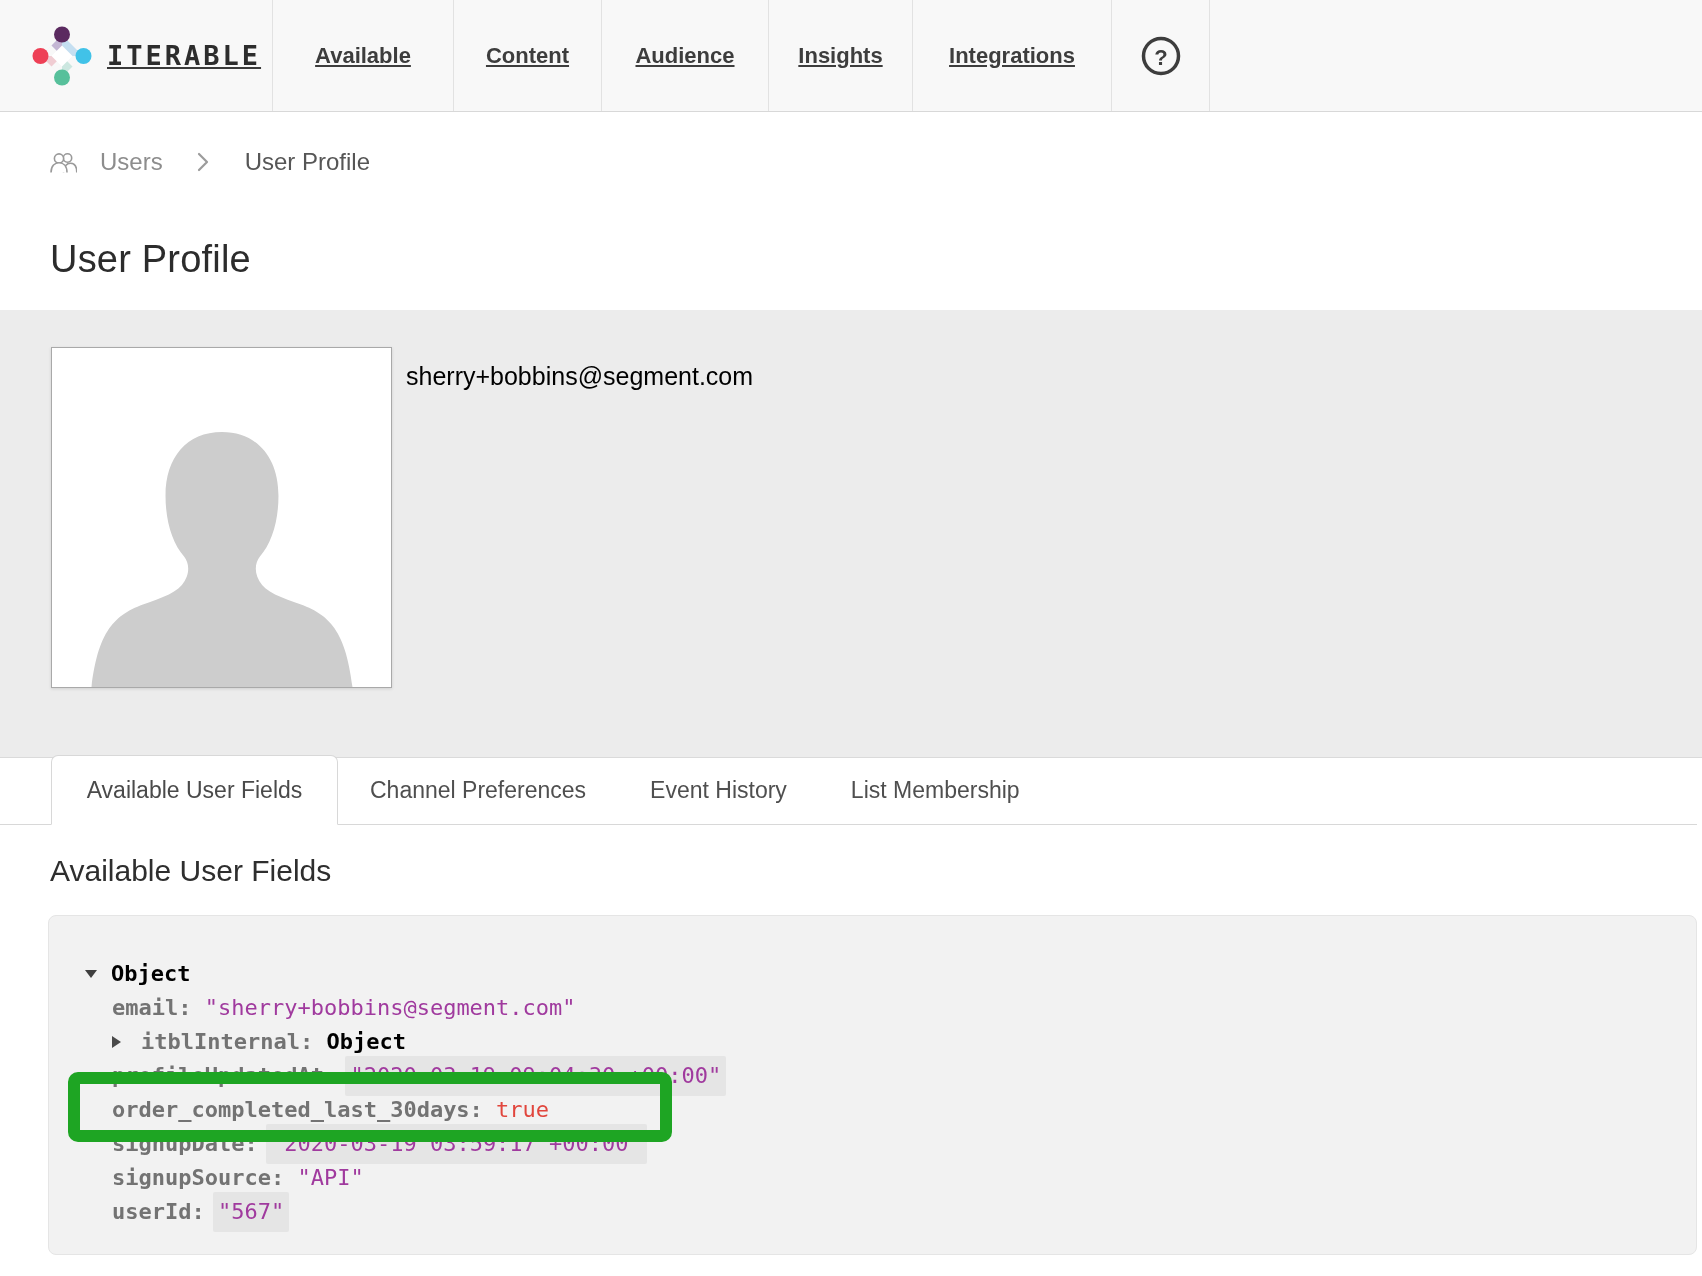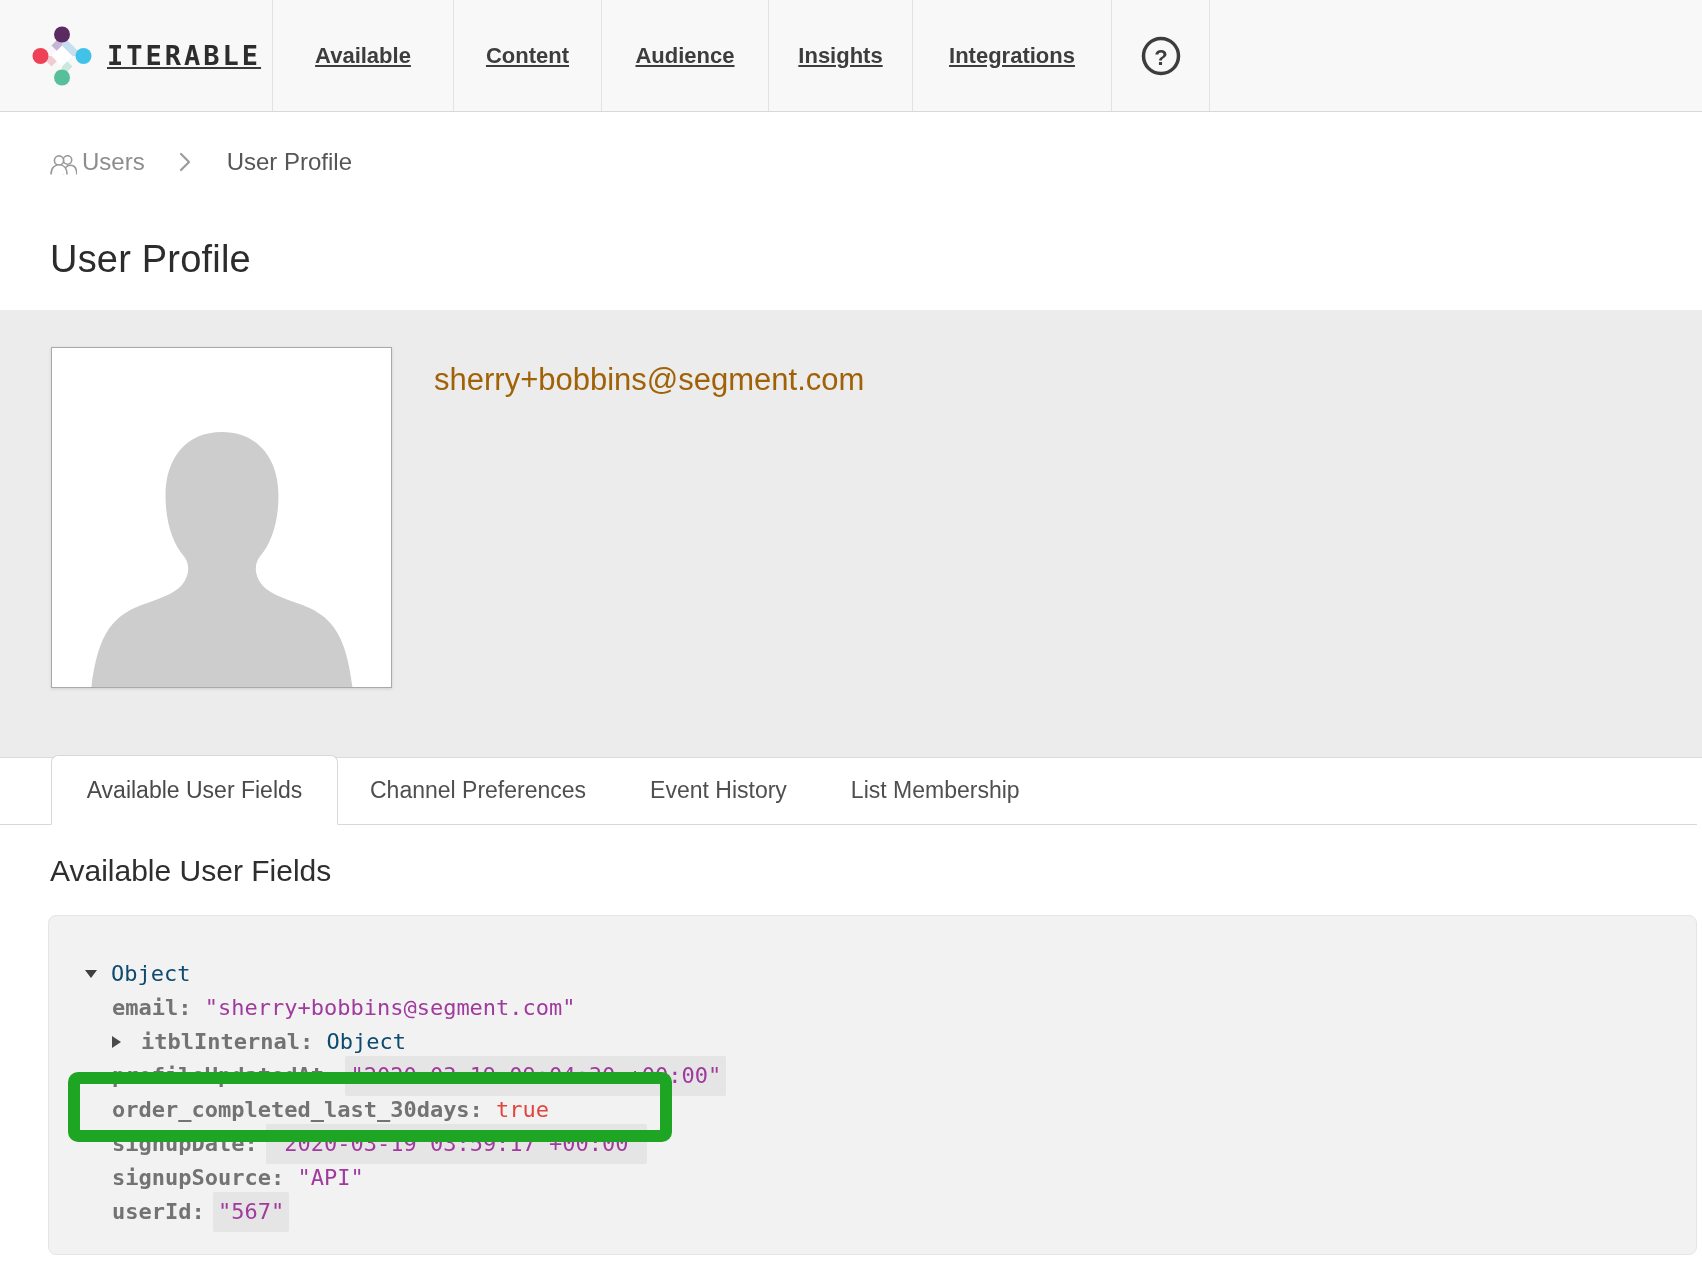--- a/index.html
+++ b/index.html
@@ -18,37 +18,37 @@
                 font-weight:700; font-size:27px; letter-spacing:3px; color:#2d2d2d; }
   .nav-item { font-size:22px; font-weight:700; color:#3d3d3d; cursor:pointer; }
   .nav-item.w-messaging{width:181px} .nav-item.w-content{width:148px}
   .nav-item.w-audience{width:167px} .nav-item.w-insights{width:144px}
   .nav-item.w-integrations{width:199px} .help-cell{width:98px}
   .nav-filler { flex:1; border-right:none; }
 
   
   .crumbs { position:absolute; left:50px; top:148px; height:28px;
             display:flex; align-items:center; }
-  .crumb-users { display:flex; align-items:flex-end; color:#8d8d8d; font-size:24px; cursor:pointer; }
+  .crumb-users { display:flex; align-items:center; color:#8d8d8d; font-size:24px; cursor:pointer;gap:18px; }
   .crumb-users svg { margin-right:5px; }
   .crumb-sep { margin:0 35px 0 33px; }
   .crumb-current { color:#565656; font-size:24px; }
 
   
   .h1 { position:absolute; left:50px; top:238px; font-size:38px; font-weight:400;
         color:#2c2c2c; letter-spacing:.2px; }
 
   
   .band { position:absolute; left:0; top:310px; width:1702px; height:448px;
           background:#ececec; border-bottom:1px solid #dadada; }
   .avatar { position:absolute; left:51px; top:37px; width:341px; height:341px;
             background:#fff; border:1px solid #a9a9a9;
             box-shadow:0 1px 3px rgba(0,0,0,.12); overflow:hidden; }
   .avatar svg { position:absolute; bottom:-1px; left:50%; transform:translateX(-50%); }
-  .band-email { position:absolute; left:434px; top:52px; font-size:31px; color:#a16207; }
+  .band-email { position:absolute; left:406px; top:52px; font-size:25px; color:#000000; }
 
   
   .tabs { position:absolute; left:0; top:755px; right:5px; height:70px;
           display:flex; align-items:stretch; padding-left:51px; }
   .tabs::after { content:""; position:absolute; left:0; right:0; bottom:0;
                  height:1px; background:#d8d8d8; }
   .tab { position:relative; z-index:1; display:flex; align-items:center;
          justify-content:center; font-size:23px; color:#4f4f4f; cursor:pointer;
          padding:0 32px; white-space:nowrap; }
   .tab.active { width:287px; padding:0; background:#fff;
@@ -61,21 +61,21 @@
   
   .panel { position:absolute; left:48px; top:915px; right:5px; height:340px;
            background:#f2f2f2; border:1px solid #e5e5e5; border-radius:8px; }
   .code { padding-top:41px; font-family:"DejaVu Sans Mono", monospace;
           font-size:22px; line-height:34px; color:#3d3d3d; }
   .code span { white-space:pre; }
   .row { height:34px; display:flex; align-items:center; }
   .row.root  { padding-left:36px; }
   .row.child { padding-left:63px; }
   .k   { font-weight:700; color:#737373; }
-  .objlbl { font-weight:400; color:#0c4a6e; }
+  .objlbl { font-weight:700; color:#000000; }
   .str { color:#a03a9e; }
   .bool{ color:#e1463d; }
   .hl  { background:#e5e5e5; padding:3px 5px; margin-left:-5px; border-radius:2px; }
   .tri-down { width:0; height:0; border-left:6px solid transparent;
               border-right:6px solid transparent; border-top:8px solid #3f3f3f;
               margin-right:14px; cursor:pointer; flex:0 0 auto; }
   .tri-right{ width:0; height:0; border-top:6px solid transparent;
               border-bottom:6px solid transparent; border-left:9px solid #4a4a4a;
               margin-right:20px; cursor:pointer; flex:0 0 auto; }
   .hi-box { position:absolute; left:19px; top:156px; width:604px; height:70px;

